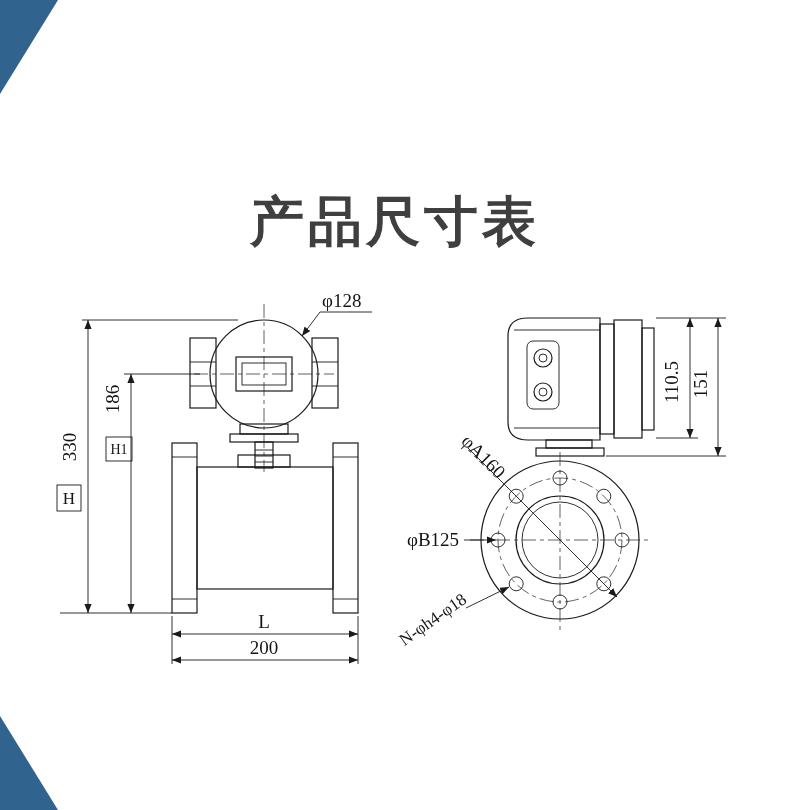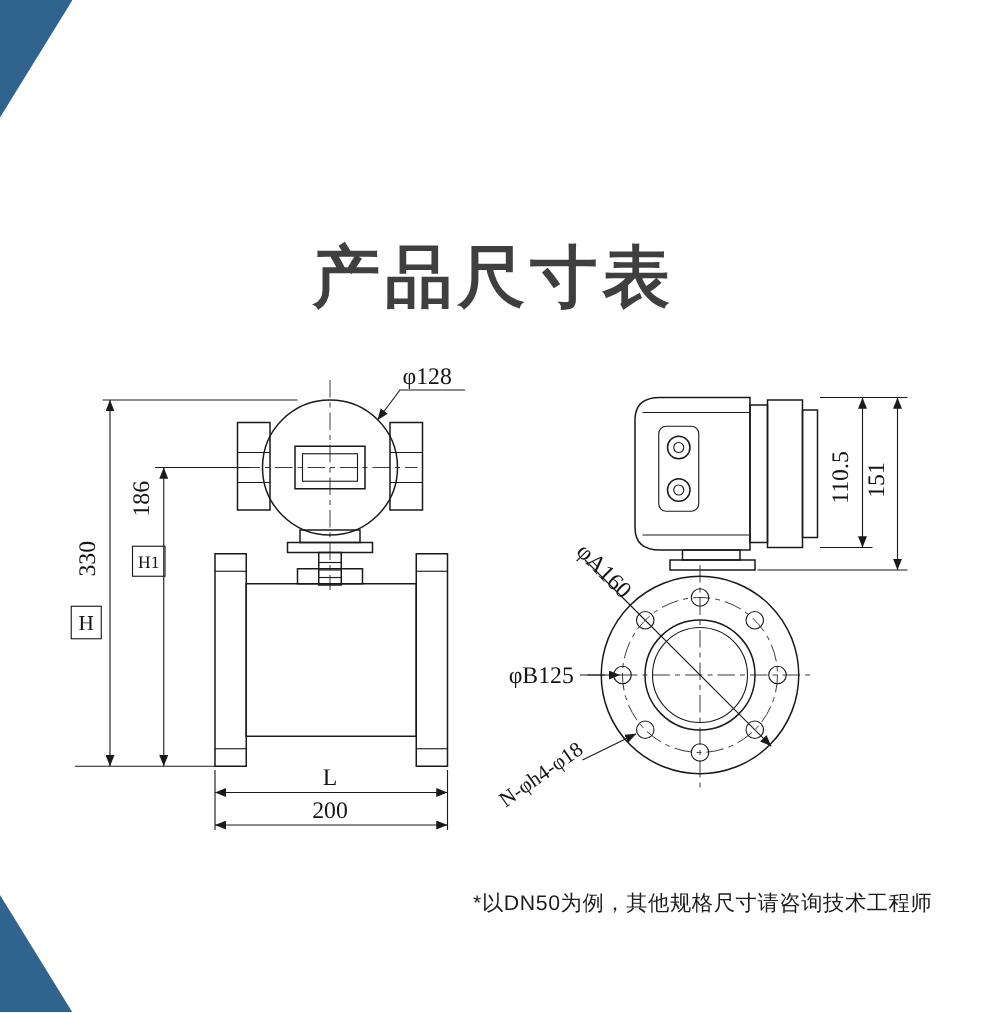--- a/index.html
+++ b/index.html
@@ -163,15 +163,14 @@
 
         <line class="dl" x1="464" y1="540" x2="496" y2="540" marker-end="url(#arr)"></line>
         <text class="dim-t" text-anchor="middle" x="433" y="546">φB125</text>
 
         <line class="dl" x1="466" y1="608" x2="509" y2="587" marker-end="url(#arr)"></line>
         <text class="dim-m" text-anchor="middle" x="436" y="624" transform="rotate(-35 436 624)">N-φh4-φ18</text>
       </g>
     </g>
   </svg>
 
-  <div class="footnote">*以DN50为例，其他规格尺寸请咨询技术工程师</div>
 
 </div>
 
 </body></html>

